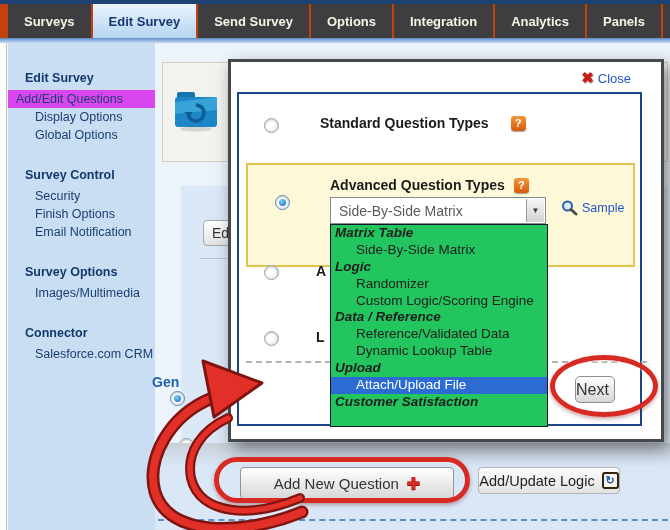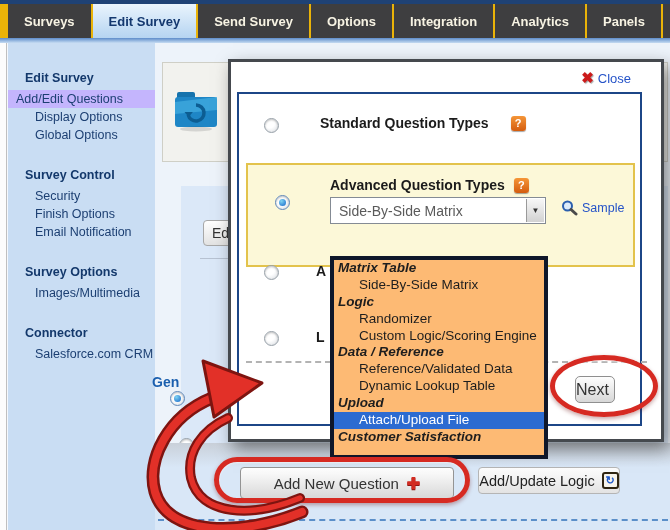--- a/index.html
+++ b/index.html
@@ -1,35 +1,35 @@
 <!DOCTYPE html>
 <html><head>
 <meta charset="utf-8">
 <style>
   * { box-sizing: border-box; margin: 0; padding: 0; }
   body { background:#fff; font-family:"Liberation Sans", sans-serif; }
   .page { position:relative; width:670px; height:530px; overflow:hidden; background:#f4f8fd; }
 
   
   .topstrip { position:absolute; left:0; top:0; width:670px; height:4px; background:#1f4275; }
-  .navbar { position:absolute; left:0; top:4px; width:670px; height:34px; background:#eab308;
+  .navbar { position:absolute; left:0; top:4px; width:670px; height:34px; background:#c2410c;
             display:flex; align-items:stretch; padding-left:8px; overflow:hidden; }
   .tab { background:#3e3e40; color:#f7f3e3; font-weight:bold; font-size:13px;
          display:flex; align-items:center; padding:0 16px; margin-right:2px; white-space:nowrap; cursor:default; }
   .tab.active { background:linear-gradient(#eaf4fd,#b5d4f1); color:#14386f; }
   .tab.partial { width:22px; flex:none; padding:0; }
   .navunder { position:absolute; left:0; top:38px; width:670px; height:5px;
               background:linear-gradient(#5d8cc9,#c6dcf3); }
 
   
   .leftgutter { position:absolute; left:0; top:43px; width:7px; height:487px; background:#fcfcfc; border-right:1px solid #bfbfbf; }
   .sidebar { position:absolute; left:8px; top:43px; width:147px; height:487px; background:#c9ddf3; padding-top:28px; }
   .sb-header { font-weight:bold; color:#13386b; font-size:12.5px; padding:0 0 5px 17px; }
   .sb-item { font-size:12.5px; color:#1c3f72; padding:2px 0 2px 27px; line-height:14px; cursor:pointer; white-space:nowrap; }
-  .sb-item.active { background:#c4b5fd;padding-left:8px; }
+  .sb-item.active { background:#d946ef;padding-left:8px; }
   .sb-gap { height:24px; }
 
   
   .main { position:absolute; left:155px; top:43px; width:515px; height:487px; background:#edf3fa; }
   .toolpanel { position:absolute; left:162px; top:62px; width:506px; height:100px; background:#f2f2ee; border:1px solid #cfcfc6; }
   .folder-icon { position:absolute; left:171px; top:88px; }
   .qpanel { position:absolute; left:181px; top:186px; width:487px; height:262px; background:#dbe8f8; }
   .edbtn { position:absolute; left:203px; top:220px; width:58px; height:26px; border:1px solid #a8a8a8; border-radius:4px;
            background:linear-gradient(#ffffff,#e2e2e2); font-size:14px; color:#333; padding:4px 0 0 8px; }
   .qhr { position:absolute; left:200px; top:258px; width:62px; height:1px; background:#b7c2d2; }
@@ -86,22 +86,22 @@
   .opt-radio3 { position:absolute; left:33px; top:203px; }
   .opt-frag3  { position:absolute; left:85px; top:201px; font-weight:bold; font-size:14px; color:#1b1b1b; }
   .opt-radio4 { position:absolute; left:33px; top:269px; }
   .opt-frag4  { position:absolute; left:85px; top:267px; font-weight:bold; font-size:14px; color:#1b1b1b; }
   .dlg-dash { position:absolute; left:15px; top:299px; width:401px; height:0; border-top:2px dashed #b3b3b3; }
   .next-btn { position:absolute; left:344px; top:314px; width:40px; height:27px; border:1px solid #8f8f8f;
               border-radius:5px; background:linear-gradient(#fefefe,#d7d7d7); font-size:16px; color:#333;
               text-align:left; line-height:25px; cursor:pointer; }
 
   
-  .dropdown { position:absolute; left:99px; top:162px; width:218px; height:203px; background:#fdba74;
-              border:4px solid #0f172a; z-index:12; overflow:hidden;margin-top:32px; }
+  .dropdown { position:absolute; left:99px; top:162px; width:218px; height:203px; background:#22c55e;
+              border:1px solid #0f172a; z-index:12; overflow:hidden; }
   .dd-row { height:16.9px; line-height:16.8px; font-size:13.5px; color:#1e1e1e; padding-left:25px; white-space:nowrap; cursor:pointer; }
   .dd-header { font-weight:bold; font-style:italic; padding-left:4px; cursor:default; }
   .dd-row.selected { background:#2c6bd1; color:#fff; }
 
   
   .ann-oval { position:absolute; left:550px; top:355px; width:108px; height:62px; border:5px solid #d62a22;
               border-radius:50%; z-index:40; box-shadow:0 2px 4px rgba(100,0,0,.35), inset 0 1px 2px rgba(255,255,255,.6); pointer-events:none; }
   .ann-rect { position:absolute; left:214px; top:457px; width:256px; height:46px; border:5px solid #d62a22;
               border-radius:24px; z-index:40; box-shadow:0 2px 4px rgba(100,0,0,.35), inset 0 1px 2px rgba(255,255,255,.6); pointer-events:none; }
   .ann-arrow { position:absolute; left:0; top:0; z-index:41; pointer-events:none; }

